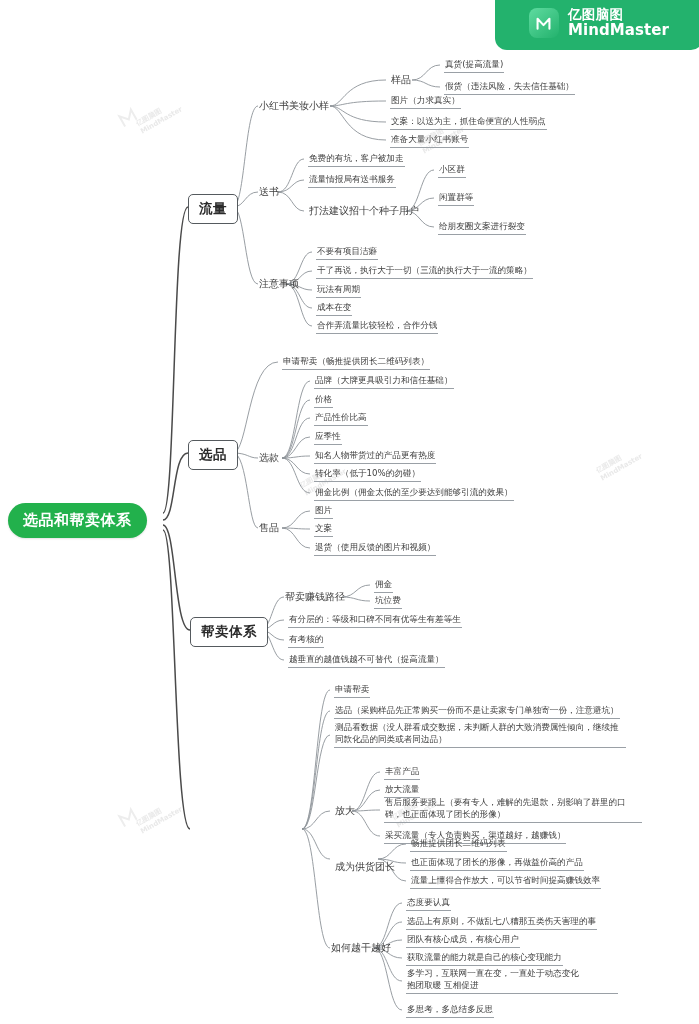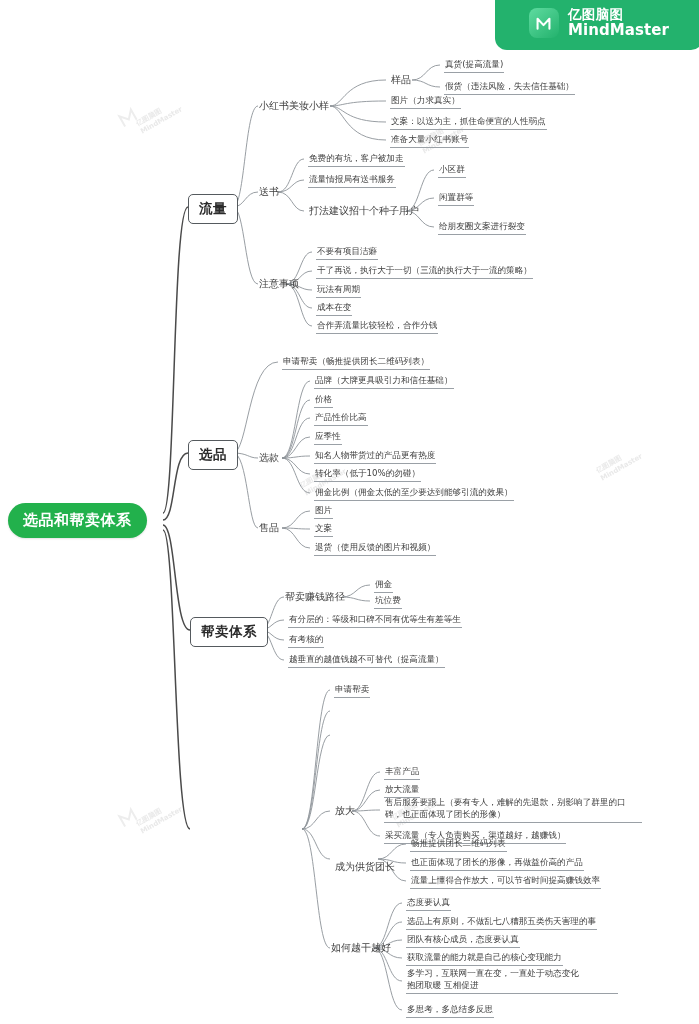--- a/index.html
+++ b/index.html
@@ -285,39 +285,43 @@
   <div class="node lvl2" style="left:284px; top:590px;">帮卖赚钱路径</div>
   <div class="node leaf" style="left:374px; top:578px;">佣金</div>
   <div class="node leaf" style="left:374px; top:594px;">坑位费</div>
 
   <div class="node leaf" style="left:288px; top:613px;">有分层的：等级和口碑不同有优等生有差等生</div>
   <div class="node leaf" style="left:288px; top:633px;">有考核的</div>
   <div class="node leaf" style="left:288px; top:653px;">越垂直的越值钱越不可替代（提高流量）</div>
 
 
   <div class="node leaf" style="left:334px; top:683px;">申请帮卖</div>
-
+  <div class="node leaf" style="left:334px; top:704px;">选品（采购样品先正常购买一份而不是让卖家专门单独寄一份，注意避坑）</div>
+
+  <div class="node leaf wrap" style="left:334px; top:721px; width:292px;">
+    <span>测品看数据（没人群看成交数据，未判断人群的大致消费属性倾向，继续推同款化品的同类或者同边品）</span>
+  </div>
 
   <div class="node lvl2" style="left:334px; top:804px;">放大</div>
   <div class="node leaf" style="left:384px; top:765px;">丰富产品</div>
   <div class="node leaf" style="left:384px; top:783px;">放大流量</div>
   <div class="node leaf wrap" style="left:384px; top:796px; width:258px;">
     <span>售后服务要跟上（要有专人，难解的先退款，别影响了群里的口碑，也正面体现了团长的形像）</span>
   </div>
   <div class="node leaf" style="left:384px; top:829px;">采买流量（专人负责购买，渠道越好，越赚钱）</div>
 
   <div class="node lvl2" style="left:334px; top:860px;">成为供货团长</div>
   <div class="node leaf" style="left:410px; top:837px;">畅推提供团长二维码列表</div>
   <div class="node leaf" style="left:410px; top:856px;">也正面体现了团长的形像，再做益价高的产品</div>
   <div class="node leaf" style="left:410px; top:874px;">流量上懂得合作放大，可以节省时间提高赚钱效率</div>
 
   <div class="node lvl2" style="left:330px; top:941px;">如何越干越好</div>
   <div class="node leaf" style="left:406px; top:896px;">态度要认真</div>
   <div class="node leaf" style="left:406px; top:915px;">选品上有原则，不做乱七八糟那五类伤天害理的事</div>
-  <div class="node leaf" style="left:406px; top:933px;">团队有核心成员，态度要认真</div>
+  <div class="node leaf" style="left:406px; top:933px;">团队有核心成员，有核心用户</div>
   <div class="node leaf" style="left:406px; top:951px;">获取流量的能力就是自己的核心变现能力</div>
   <div class="node leaf wrap" style="left:406px; top:967px; width:212px;">
     <span>多学习，互联网一直在变，一直处于动态变化</span>
     <span>抱团取暖 互相促进</span>
   </div>
   <div class="node leaf" style="left:406px; top:1003px;">多思考，多总结多反思</div>
 
 </div>
 
 </body></html>

